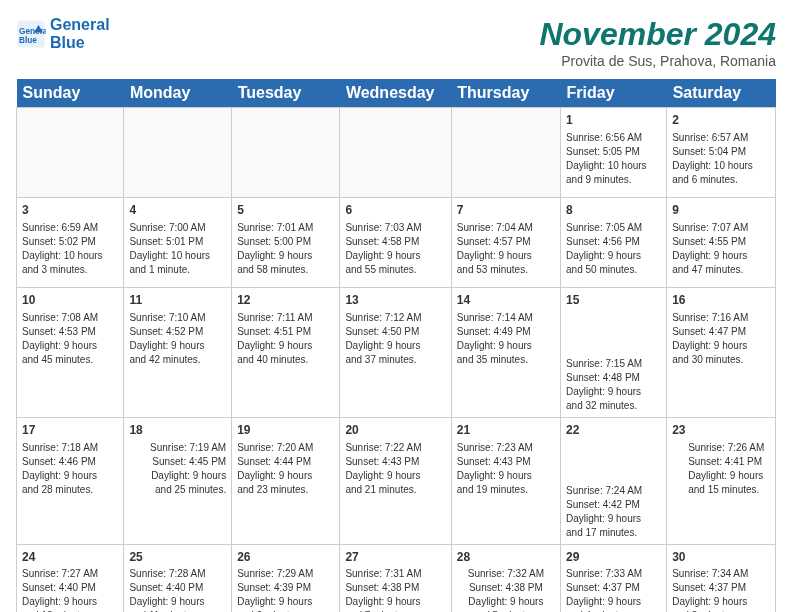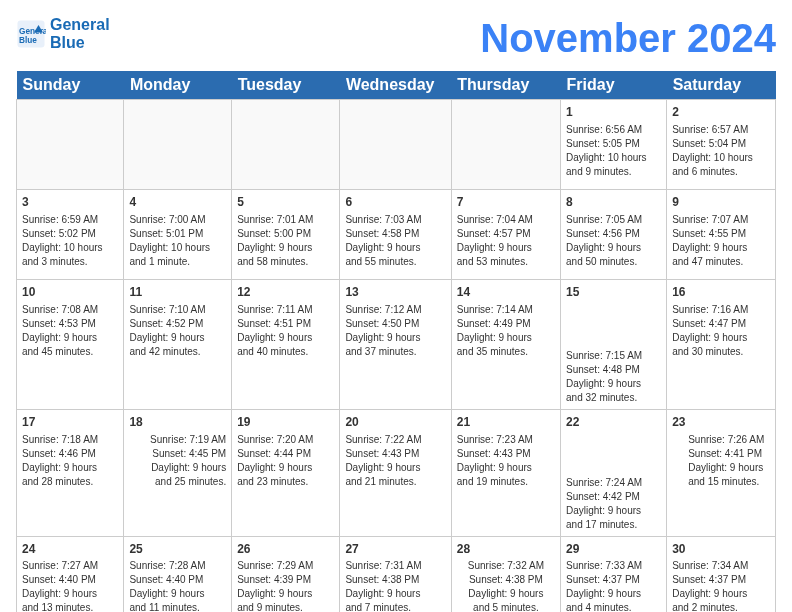--- a/index.html
+++ b/index.html
@@ -22,23 +22,24 @@
       gap: 4px;
     }
     .logo-icon {
       width: 30px;
       height: 30px;
     }
     .title-area {
       text-align: right;
     }
     .calendar-title {
-      font-size: 40px;
+      font-size: 32px;
       font-weight: bold;
-      color: #3b82f6;
+      color: #0f766e;
+      font-style: italic;
     }
     .calendar-subtitle {
       font-size: 14px;
       color: #555;
     }
     table {
       width: 100%;
       border-collapse: collapse;
       font-size: 10.5px;
     }
@@ -83,20 +84,21 @@
       <text x="4" y="32" font-size="11" fill="#1a6bb5" font-family="Arial" font-weight="bold">Blue</text>
       <polygon points="30,8 36,18 24,18" fill="#1a6bb5"></polygon>
     </svg>
     <div style="display:flex;flex-direction:column;line-height:1.1;">
       <span style="font-size:16px;font-weight:bold;color:#1a6bb5;">General</span>
       <span style="font-size:16px;font-weight:bold;color:#1a6bb5;">Blue</span>
     </div>
   </div>
   <div class="title-area">
     <div class="calendar-title">November 2024</div>
+    <div class="calendar-subtitle">Provita de Sus, Prahova, Romania</div>
   </div>
 </div>
 
 <table>
   <thead>
     <tr>
     <th>Sunday</th>
         <th>Monday</th>
         <th>Tuesday</th>
         <th>Wednesday</th>

